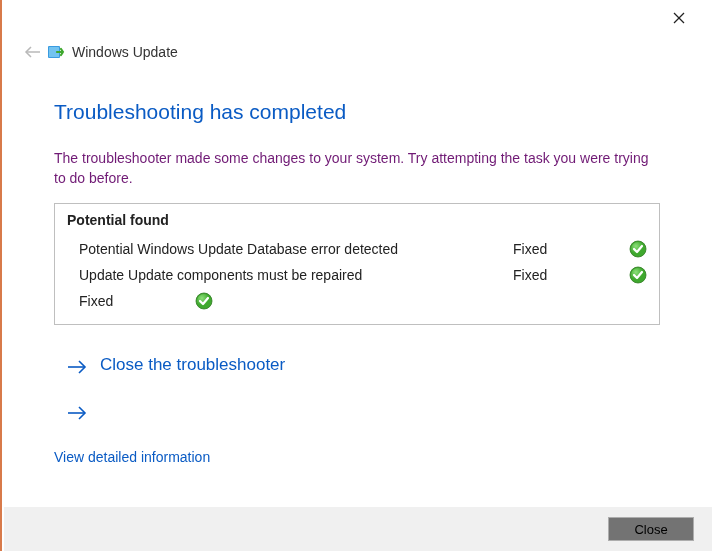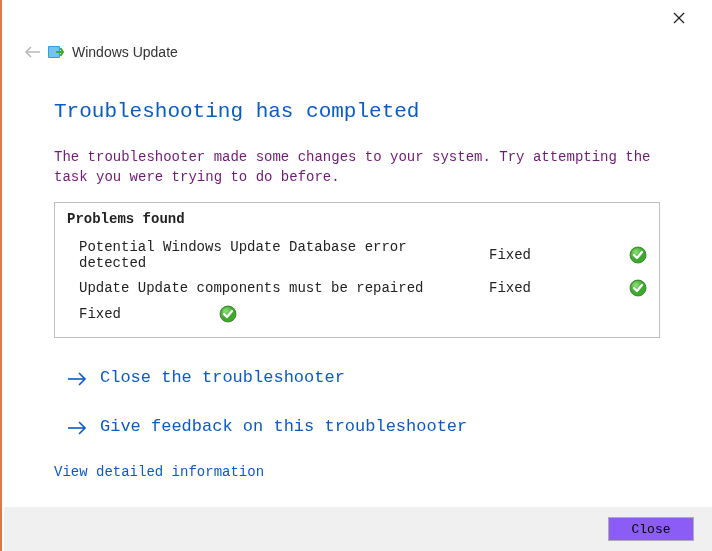--- a/index.html
+++ b/index.html
@@ -40,21 +40,20 @@
       align-items: center;
       justify-content: center;
       color: #999;
     }
     .header-title {
       font-size: 14px;
       color: #333;
     }
     .content {
       padding: 32px 52px 10px 52px;
-      font-family: Liberation Mono, monospace;
     }
     h1 {
       font-size: 21px;
       font-weight: 400;
       color: #0a5bc4;
       margin-bottom: 24px;
     }
     .description {
       font-size: 14px;
       color: #701a75;
@@ -69,21 +68,20 @@
     .problems-header {
       font-weight: bold;
       font-size: 14px;
       margin-bottom: 8px;
     }
     .problem-row {
       display: flex;
       align-items: center;
       padding: 4px 0 4px 12px;
       font-size: 14px;
-      gap: 24px;
     }
     .problem-label { flex: 1; }
     .problem-status { width: 110px; }
     .problem-icon { width: 24px; display: flex; justify-content: flex-end; }
     .action-links { margin-top: 6px; }
     .action-link {
       display: flex;
       align-items: flex-end;
       gap: 12px;
       color: #0a5bc4;
@@ -105,25 +103,25 @@
       left: 2px;
       right: 0;
       background: #f0f0f0;
       padding: 10px 18px;
       display: flex;
       justify-content: flex-end;
     }
     .btn {
       min-width: 86px;
       height: 24px;
-      background: #8b5cf6;
+      background: #737373;
       border: 1px solid #adadad;
       font-size: 13px;
       cursor: pointer;
-      font-family: Liberation Mono, monospace;
+      font-family: Liberation Sans, sans-serif;
     }
     .wu-icon {
       width: 18px;
       height: 16px;
       position: relative;
     }
   </style>
 </head>
 <body>
 
@@ -151,21 +149,21 @@
     </svg>
   </div>
   <div class="header-title">Windows Update</div>
 </div>
 
 <div class="content">
   <h1>Troubleshooting has completed</h1>
   <p class="description">The troubleshooter made some changes to your system. Try attempting the task you were trying to do before.</p>
 
   <div class="problems-box">
-    <div class="problems-header">Problems found</div>
+    <div class="problems-header">Potential found</div>
 
     <div class="problem-row">
       <div class="problem-label">Potential Windows Update Database error detected</div>
       <div class="problem-status">Fixed</div>
       <div class="problem-icon">
         <svg width="18" height="18" viewBox="0 0 18 18">
           <circle cx="9" cy="9" r="8" fill="#3fa82e" stroke="#2d7a20" stroke-width="0.8"></circle>
           <circle cx="9" cy="9" r="7" fill="url(#g1)"></circle>
           <defs>
               <radialGradient id="g1" cx="0.35" cy="0.3">
@@ -221,21 +219,20 @@
         <polyline points="13,2 19,8 13,14" fill="none" stroke="#0a5bc4" stroke-width="1.6"></polyline>
       </svg>
       <span>Close the troubleshooter</span>
     </div>
 
     <div class="action-link">
       <svg width="22" height="16" viewBox="0 0 22 16">
         <line x1="2" y1="8" x2="19" y2="8" stroke="#0a5bc4" stroke-width="1.6"></line>
         <polyline points="13,2 19,8 13,14" fill="none" stroke="#0a5bc4" stroke-width="1.6"></polyline>
       </svg>
-      <span>Give feedback on this troubleshooter</span>
     </div>
   </div>
 
   <a class="detailed-link">View detailed information</a>
 </div>
 
 <div class="footer">
   <button class="btn">Close</button>
 </div>
 

